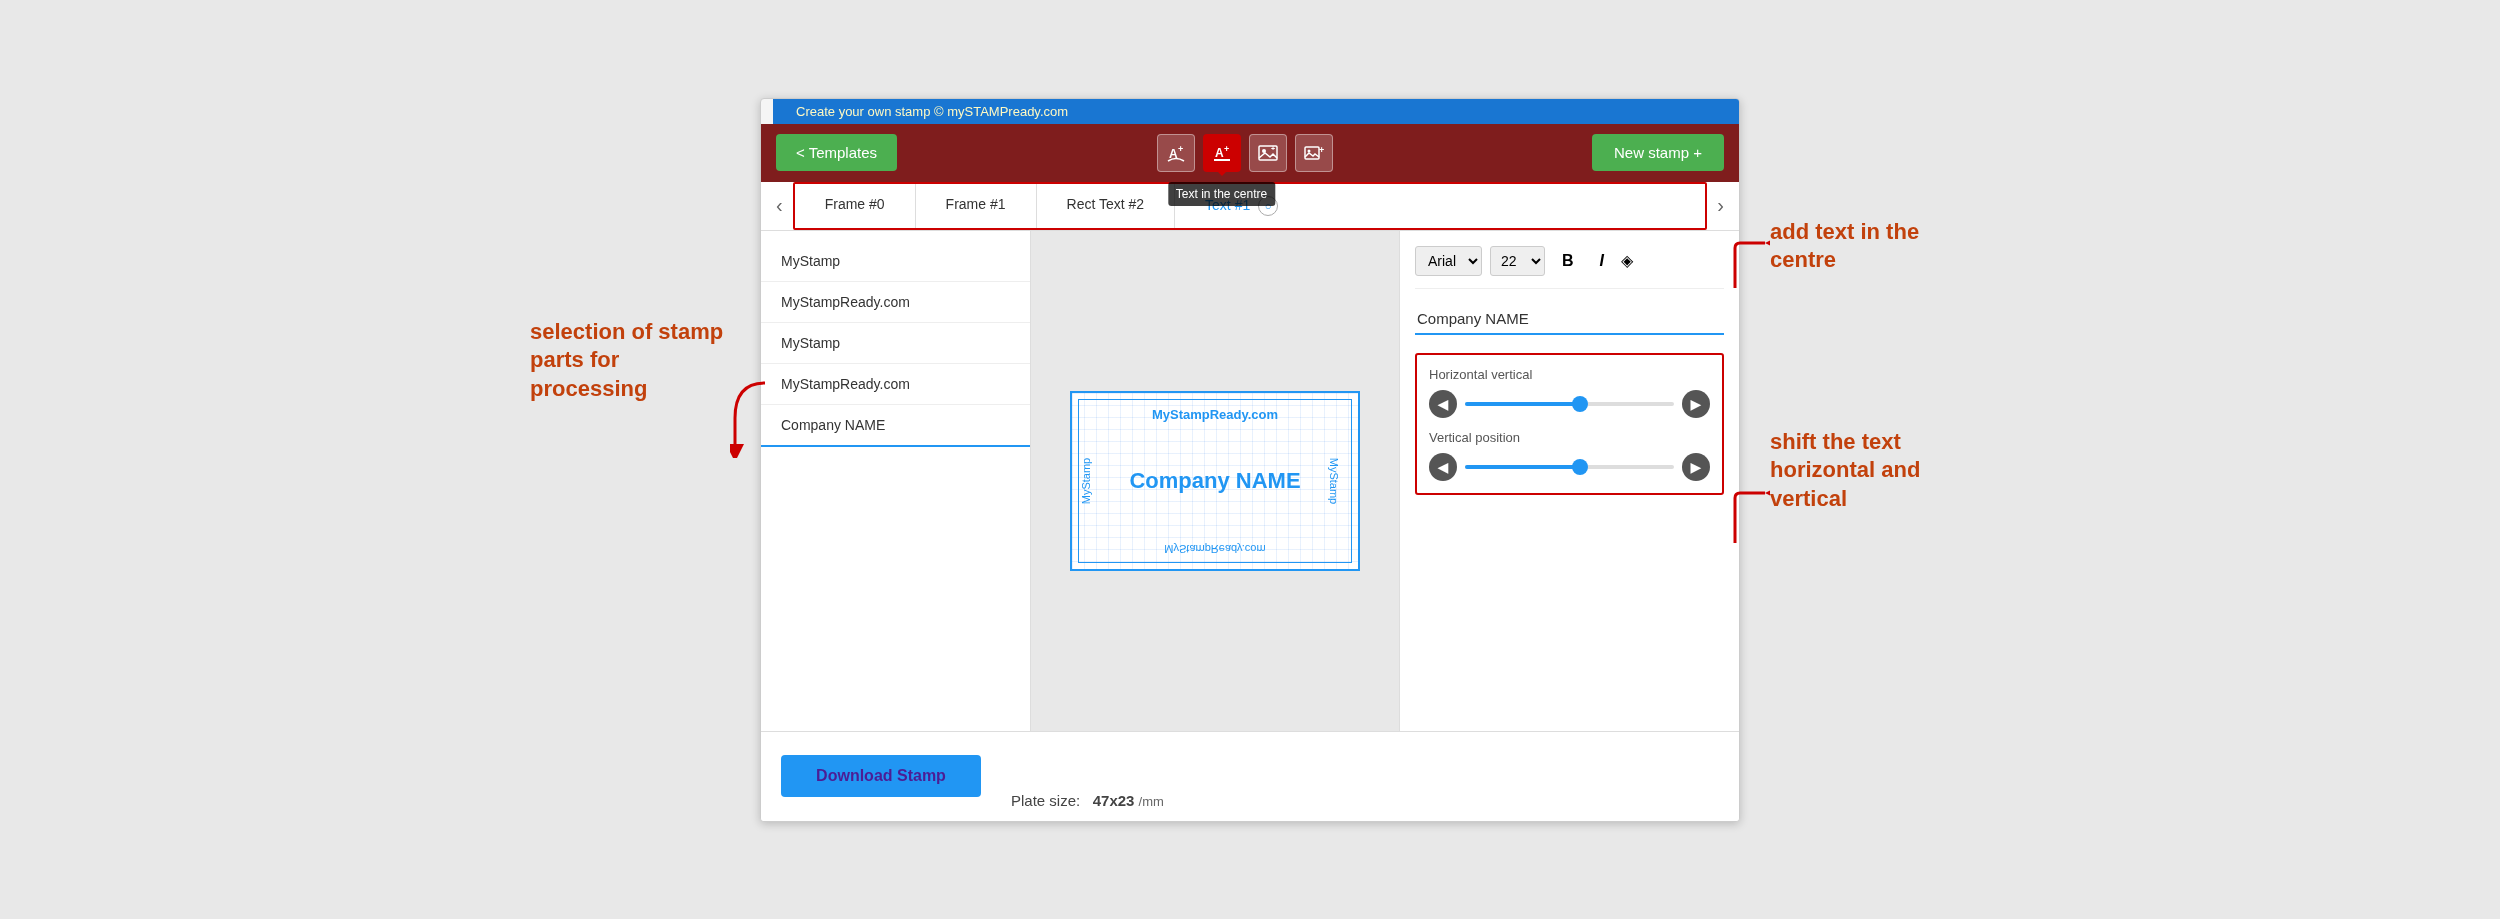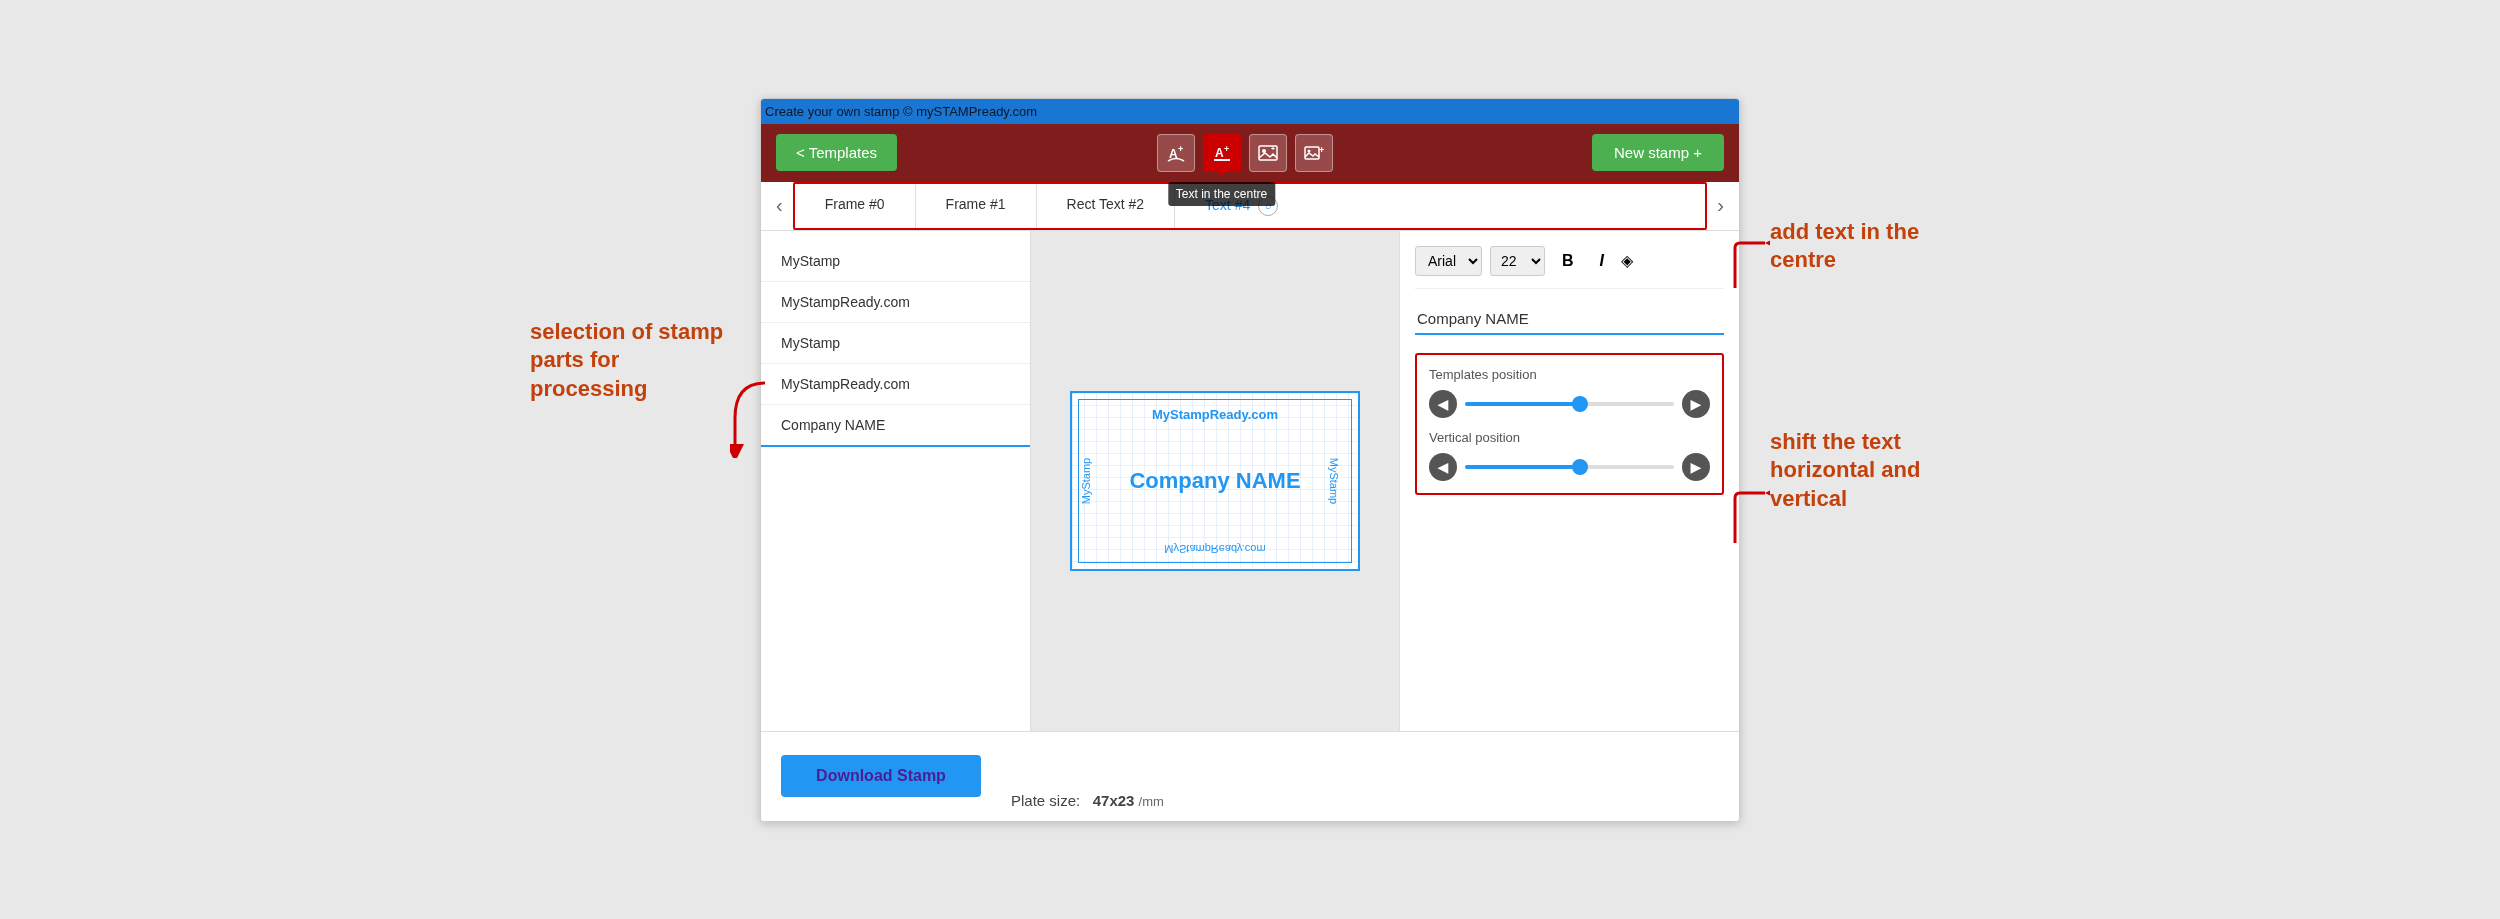--- a/index.html
+++ b/index.html
@@ -67,23 +67,24 @@
       background: #f5f5f5;
       border: 1px solid #ccc;
       border-radius: 4px;
       overflow: hidden;
       box-shadow: 0 2px 10px rgba(0,0,0,0.2);
     }
 
     
     .title-bar {
       background: #1976d2;
-      color: #0f172a;
+      color: #fef9c3;
       font-size: 13px;
-      padding: 5px 4px;
+      padding: 5px 23px;
+      margin-left: 12px;
     }
 
     
     .toolbar {
       background: #7f1d1d;
       padding: 10px 15px;
       display: flex;
       align-items: center;
       justify-content: space-between;
     }
@@ -566,21 +567,21 @@
 
     <div class="tabs-row">
       <button class="tab-nav-btn">‹</button>
       <div class="tabs-container">
         <div class="tab-item">Frame #0</div>
         <div class="tab-item">Frame #1</div>
         <div class="tab-item">
           <span>Rect Text #2</span>
         </div>
         <div class="tab-item active">
-          <span>Text #4</span>
+          <span>Text #1</span>
           <span class="tab-circle">○</span>
         </div>
       </div>
       <button class="tab-nav-btn">›</button>
     </div>
 
     <div class="main-content">
 
       <div class="parts-panel">
         <div class="part-item">MyStamp</div>
@@ -615,21 +616,21 @@
           <button class="format-btn" style="font-style:italic;">I</button>
           <span class="fill-icon">◈</span>
         </div>
 
         
         <input class="text-input-field" type="text" value="Company NAME" style="">
 
         
         <div class="position-controls">
 
-          <div class="position-label">Templates position</div>
+          <div class="position-label">Horizontal vertical</div>
           <div class="slider-row">
             <button class="slider-btn">◀</button>
             <div class="slider-track">
               <div class="slider-fill" style="width: 55%;"></div>
               <div class="slider-thumb" style="left: calc(55% - 8px);"></div>
             </div>
             <button class="slider-btn">▶</button>
           </div>
 
           <div class="position-label">Vertical position</div>

